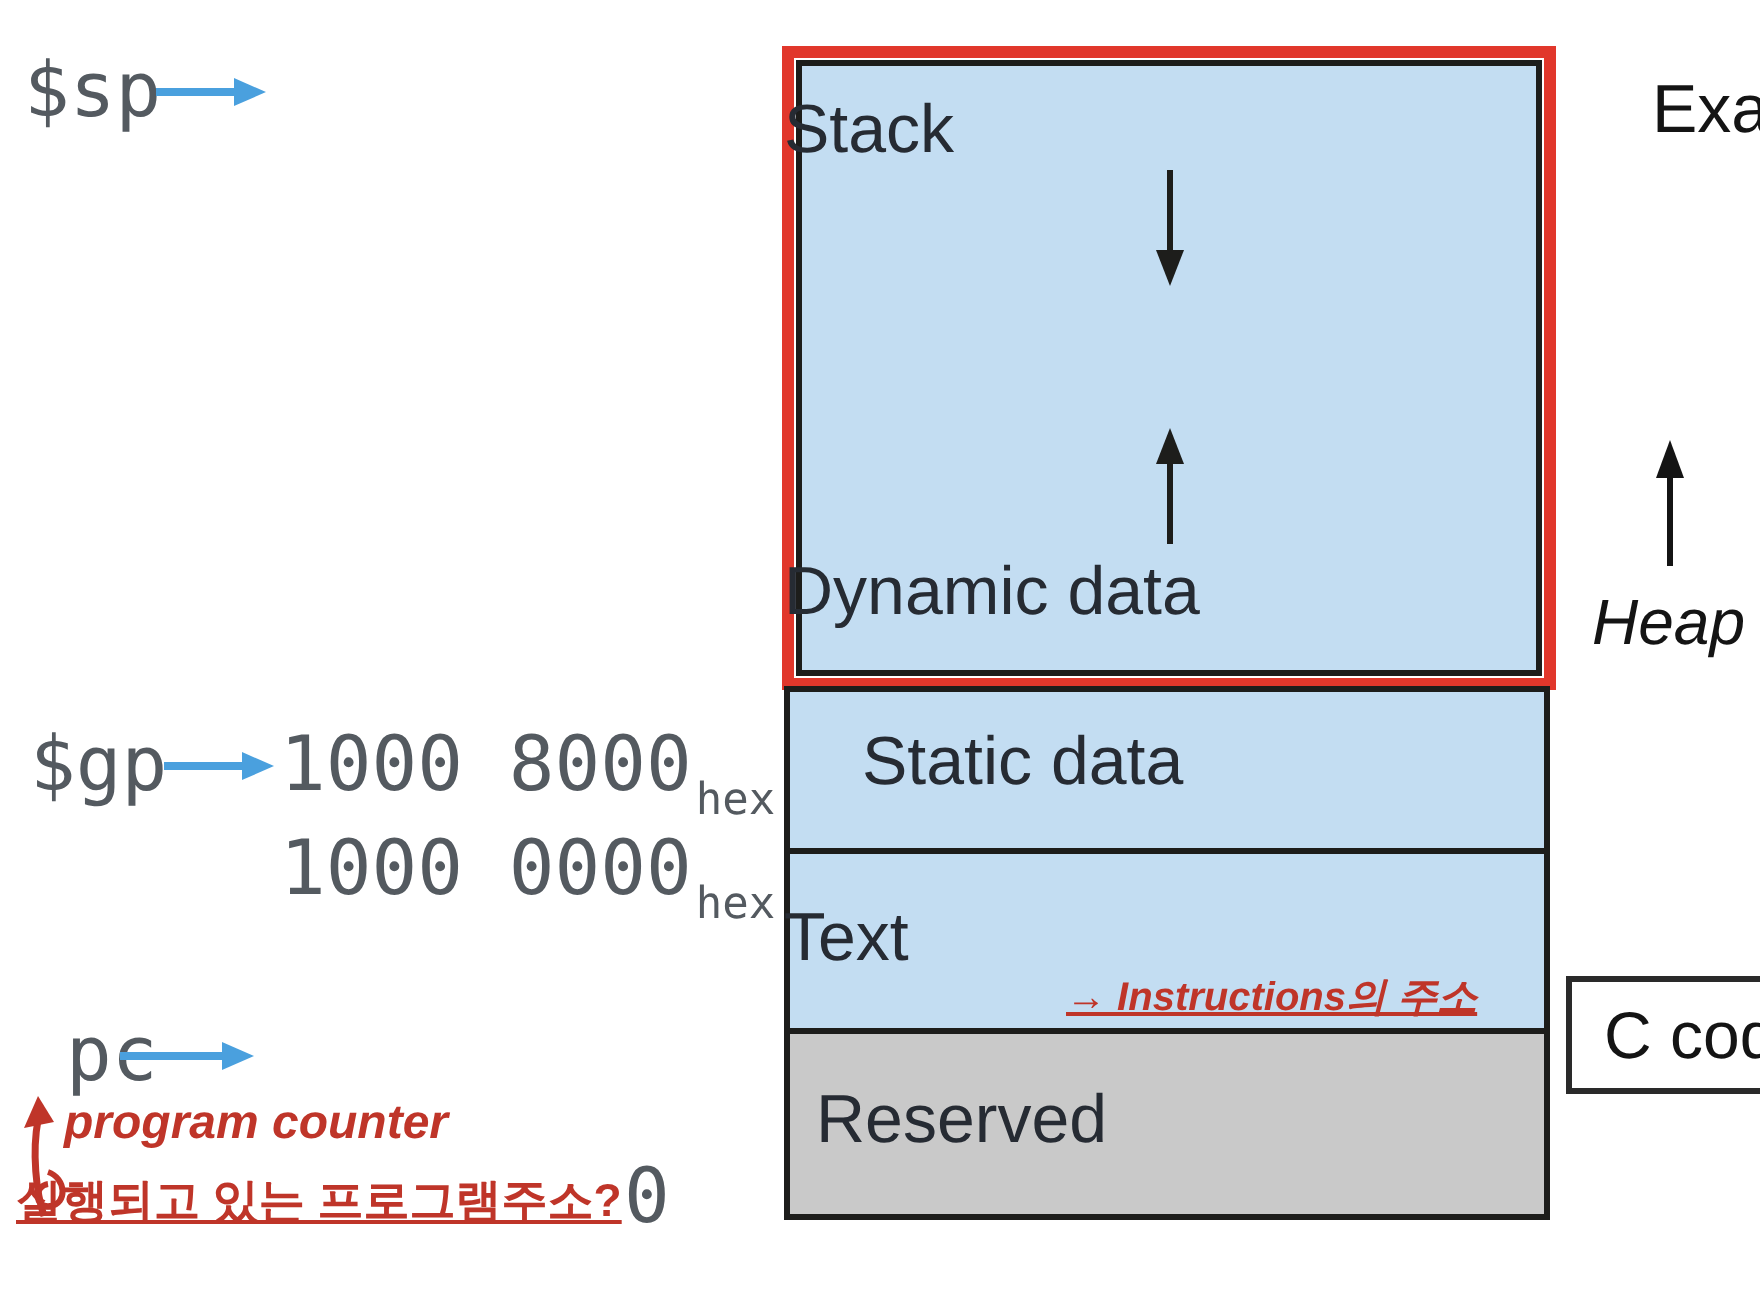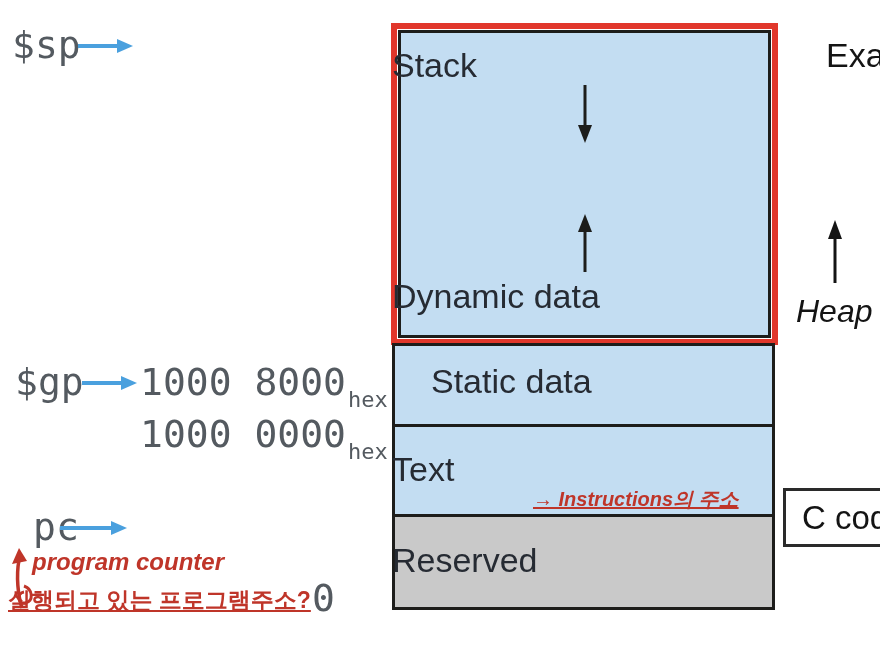--- a/index.html
+++ b/index.html
@@ -74,21 +74,21 @@
   </svg>
   <div class="seg-label" style="top:279px;">Dynamic data</div>
 
   <div class="column">
     <div class="seg seg-static"></div>
     <div class="seg seg-text"></div>
     <div class="seg seg-reserved"></div>
   </div>
   <div class="seg-label" style="top:364px;padding-left:39px;">Static data</div>
   <div class="seg-label" style="top:452px;">Text</div>
-  <div class="seg-label" style="top:543px;">Reserved</div>
+  <div class="seg-label" style="top:543px;padding-left:16px;">Reserved</div>
 
   <div class="side-black" style="left:826px;top:38px;">Exa</div>
   <svg class="abs" style="left:822px;top:220px;" width="26" height="64">
     <line x1="13" y1="63" x2="13" y2="16" stroke="#141414" stroke-width="3"></line>
     <polygon points="13,0 6,19 20,19" fill="#141414"></polygon>
   </svg>
   <div class="side-black heap" style="left:796px;top:295px;">Heap</div>
   <div class="ccode-box"><span>C cod</span></div>
 
   <div class="red-note note-underline" style="left:533px;top:489px;font-size:20px;">→ Instructions의 주소</div>

